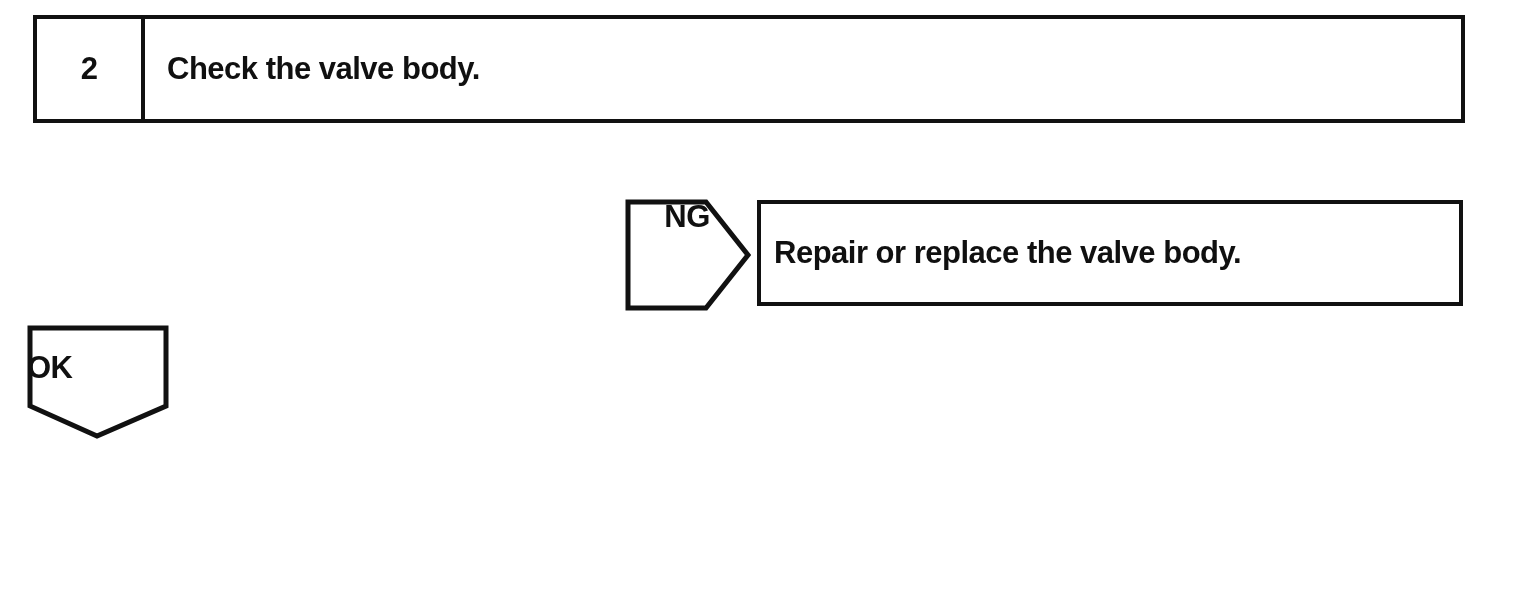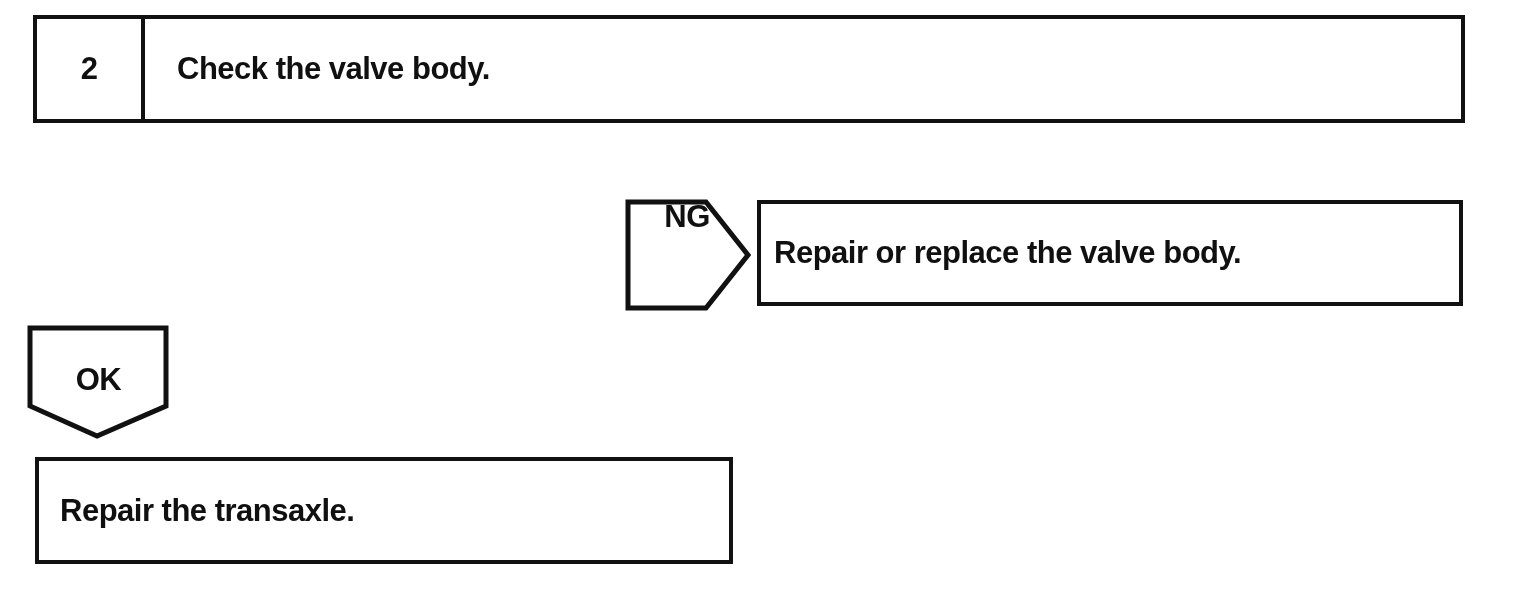--- a/index.html
+++ b/index.html
@@ -50,21 +50,21 @@
     display: flex;
     align-items: center;
     justify-content: center;
     flex: 0 0 auto;
   }
 
   .step-title-cell {
     flex: 1 1 auto;
     display: flex;
     align-items: center;
-    padding-left: 32px;
+    padding-left: 22px;
   }
 
   
   .ng-connector {
     position: absolute;
     left: 625px;
     top: 199px;
     width: 126px;
     height: 112px;
   }
@@ -97,26 +97,25 @@
     top: 325px;
     width: 143px;
     height: 115px;
   }
 
   .ok-connector svg { display: block; }
 
   .ok-label-wrap {
     position: absolute;
     left: 0;
-    top: 28px;
+    top: 16px;
     width: 143px;
     height: 54px;
     display: flex;
     align-items: center;
-    justify-content: center;
   }
 
   .ok-action-box {
     left: 35px;
     top: 457px;
     width: 698px;
     height: 107px;
     padding-left: 21px;
   }
 
@@ -156,17 +155,14 @@
 
   <div class="ok-connector">
     <svg width="143" height="115" viewBox="0 0 143 115">
       <polygon class="shape-stroke" points="3,3 139,3 139,81 70,111 3,81"></polygon>
     </svg>
     <div class="ok-label-wrap">
       <span class="fc-text">OK</span>
     </div>
   </div>
 
-  <div class="box ok-action-box">
-    <span class="fc-text">Repair the transaxle.</span>
-  </div>
 
 </div>
 
 </body></html>

